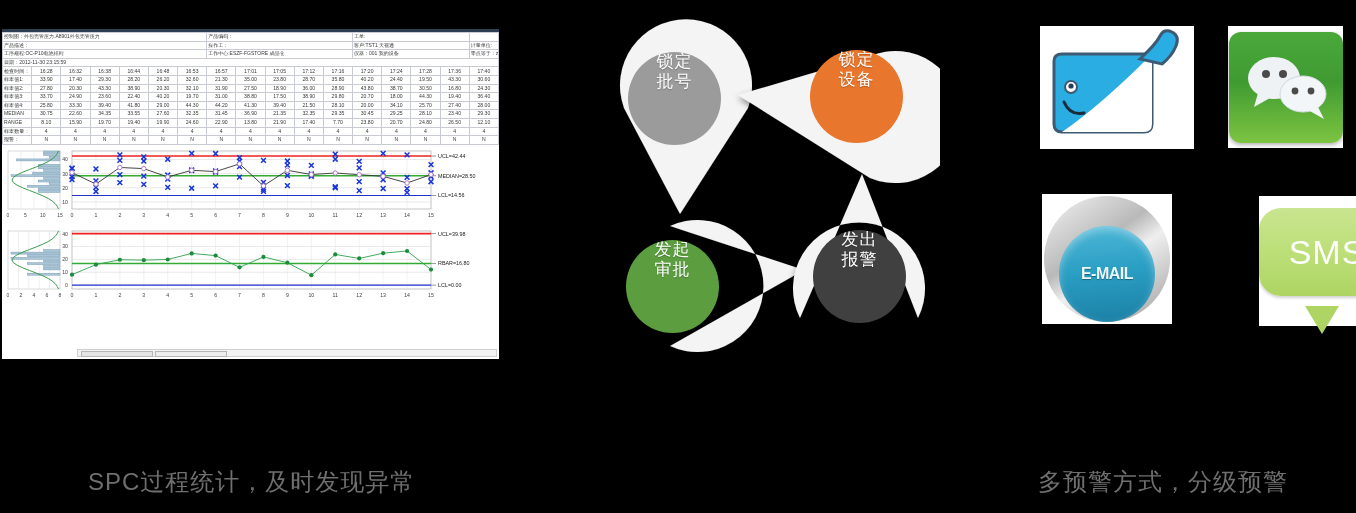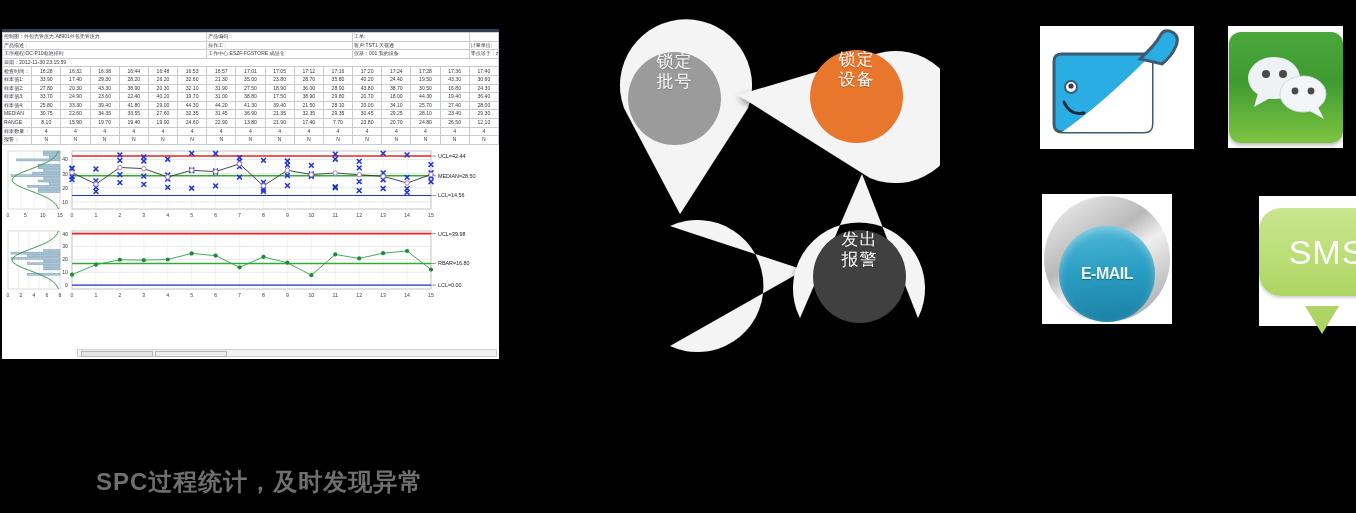--- a/index.html
+++ b/index.html
@@ -813,20 +813,26 @@
       </span>
     </div>
 
     <div class="node" style="left:213px; top:212px; width:93px; height:93px; background:#404040;">
       <span>
         <span>发出</span><br>
         <span>报警</span>
       </span>
     </div>
 
+    <div class="node" style="left:26px; top:222px; width:93px; height:93px; background:#5C9E3F;">
+      <span>
+        <span>发起</span><br>
+        <span>审批</span>
+      </span>
+    </div>
   </div>
 
   <div id="icons-panel">
 
     <div class="icon-tile" style="left:10px; top:8px; width:154px; height:123px;">
       <svg width="154" height="123" viewBox="0 0 154 123">
         <path d="M14 35 Q14 28 22 28 L112 28 L112 98 Q112 106 104 106 L22 106 Q14 106 14 98 Z" fill="#2aade3" stroke="#3d5a73" stroke-width="3"></path>
         <path d="M112 28 L112 98 Q112 106 104 106 L22 106 Q60 80 112 28 Z" fill="#ffffff"></path>
         <path d="M100 33 Q116 18 120 10 Q124 2 132 6 Q140 10 136 20 Q132 30 122 38 Z" fill="#2aade3" stroke="#3d5a73" stroke-width="3"></path>
         <circle cx="31" cy="61" r="6" fill="#ffffff" stroke="#3d5a73" stroke-width="2"></circle>
@@ -859,15 +865,16 @@
     <div class="icon-tile" style="left:185px; top:178px; width:140px; height:130px; background:#fff;margin-left:44px;">
       <div style="position:relative;width:140px;height:100px;margin-top:12px;">
         <div class="sms-bubble" style="width:136px;height:88px;">
           <span>SMS</span>
         </div>
         <div class="sms-tail"></div>
       </div>
     </div>
   </div>
 
-  <div class="caption" style="left:96px;  top:466px;font-weight:bold;">SPC过程统计，及时发现异常</div>
+  <div class="caption" style="left:88px;  top:466px;">SPC过程统计，及时发现异常</div>
+  <div class="caption" style="left:1038px;top:466px;">多预警方式，分级预警</div>
 
 </div>
 
 </body></html>

